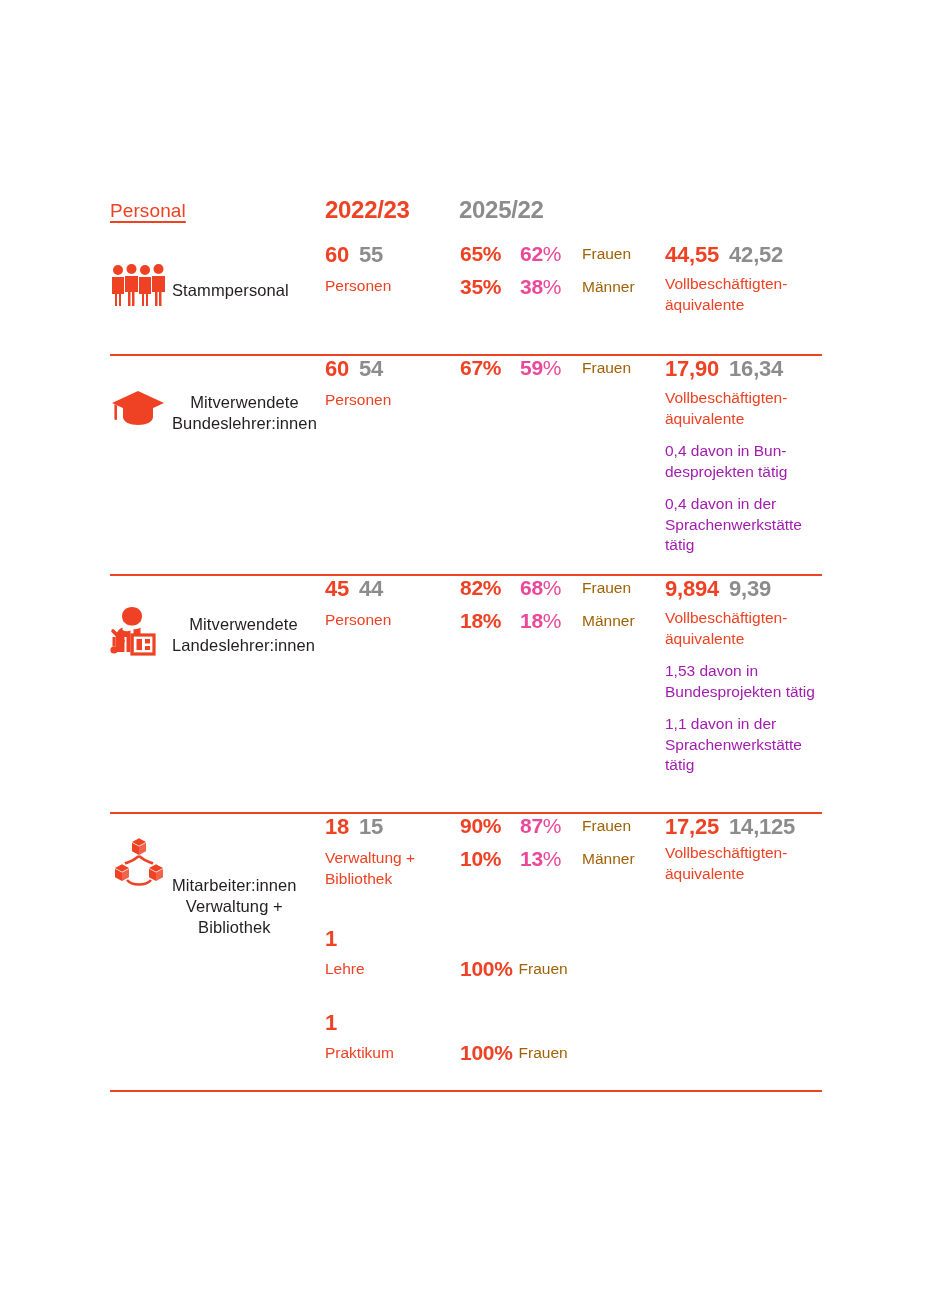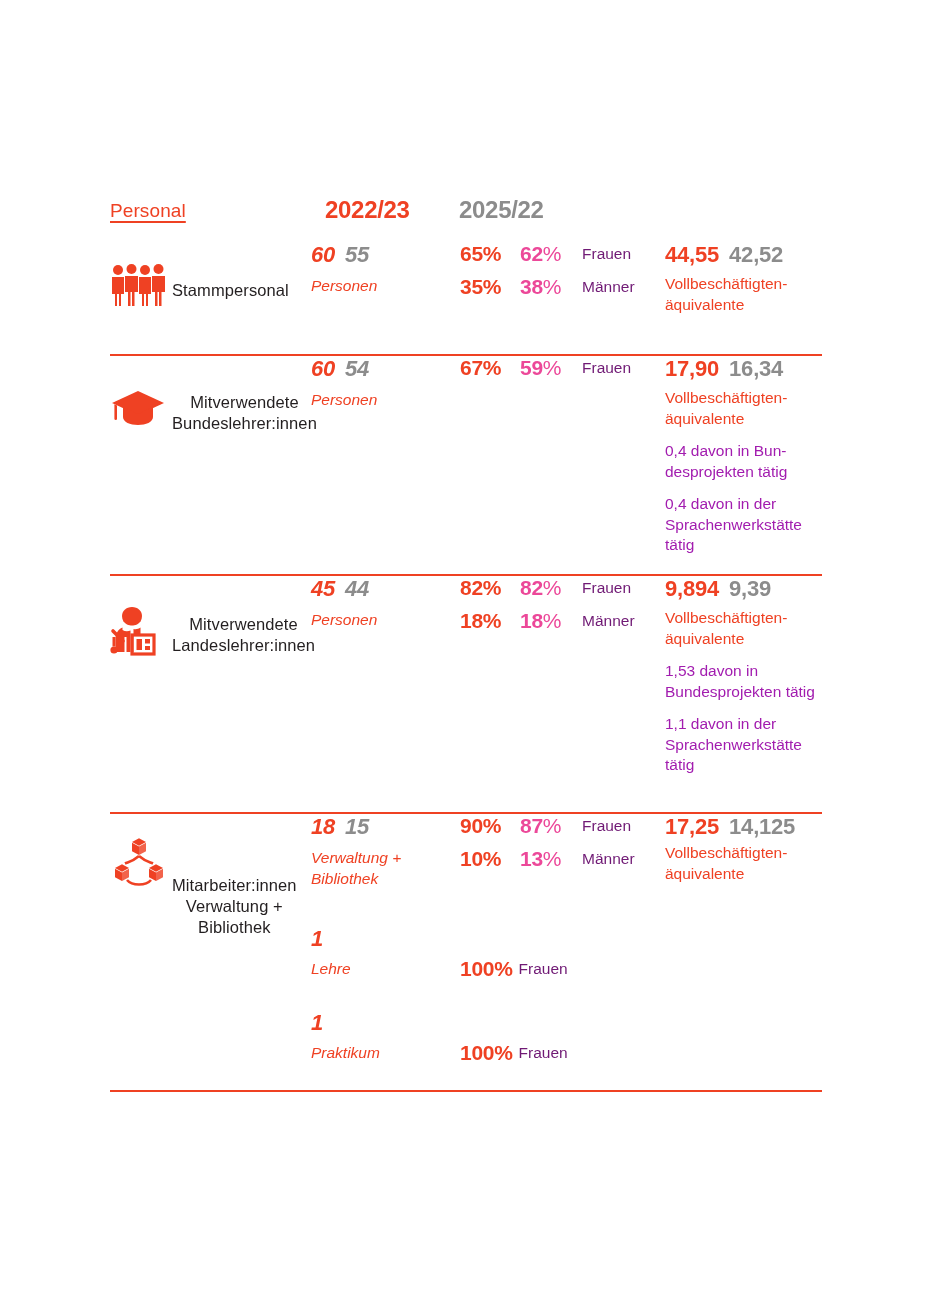--- a/index.html
+++ b/index.html
@@ -95,24 +95,23 @@
     font-size: 16.5px;
     line-height: 21px;
     color: #231f20;
     letter-spacing: 0.1px;
     text-align: center;
   }
 
   
   .countcol {
     position: absolute;
-    left: 201px;
+    left: 215px;
     top: 0;
     width: 135px;
-    font-style: italic;
   }
   .num-pair {
     position: relative;
     height: 26px;
     white-space: nowrap;
   }
   .num-cur {
     display: inline-block;
     font-size: 22px;
     font-weight: bold;
@@ -158,21 +157,21 @@
     width: 62px;
     font-size: 21px;
     font-weight: bold;
     color: #ec4899;
     letter-spacing: -0.3px;
   }
   .pct-prev .pcsign { font-weight: normal; }
   .pct-label {
     display: inline-block;
     font-size: 15.5px;
-    color: #701a75;
+    color: #a16207;
     vertical-align: 2px;
   }
 
   
   .ftecol {
     position: absolute;
     left: 555px;
     top: 0;
     width: 170px;
   }
@@ -348,21 +347,21 @@
 
         <div class="countcol">
           <div class="num-pair">
             <span class="num-cur">45</span><span class="num-prev">44</span>
           </div>
           <div class="count-caption">Personen</div>
         </div>
 
         <div class="pctcol">
           <div class="pct-line">
-            <span class="pct-cur">82%</span><span class="pct-prev"><span>82</span><span class="pcsign">%</span></span><span class="pct-label">Frauen</span>
+            <span class="pct-cur">82%</span><span class="pct-prev"><span>68</span><span class="pcsign">%</span></span><span class="pct-label">Frauen</span>
           </div>
           <div class="pct-line">
             <span class="pct-cur">18%</span><span class="pct-prev"><span>18</span><span class="pcsign">%</span></span><span class="pct-label">Männer</span>
           </div>
         </div>
 
         <div class="ftecol">
           <div class="fte-pair">
             <span class="fte-cur">9,894</span><span class="fte-prev">9,39</span>
           </div>

